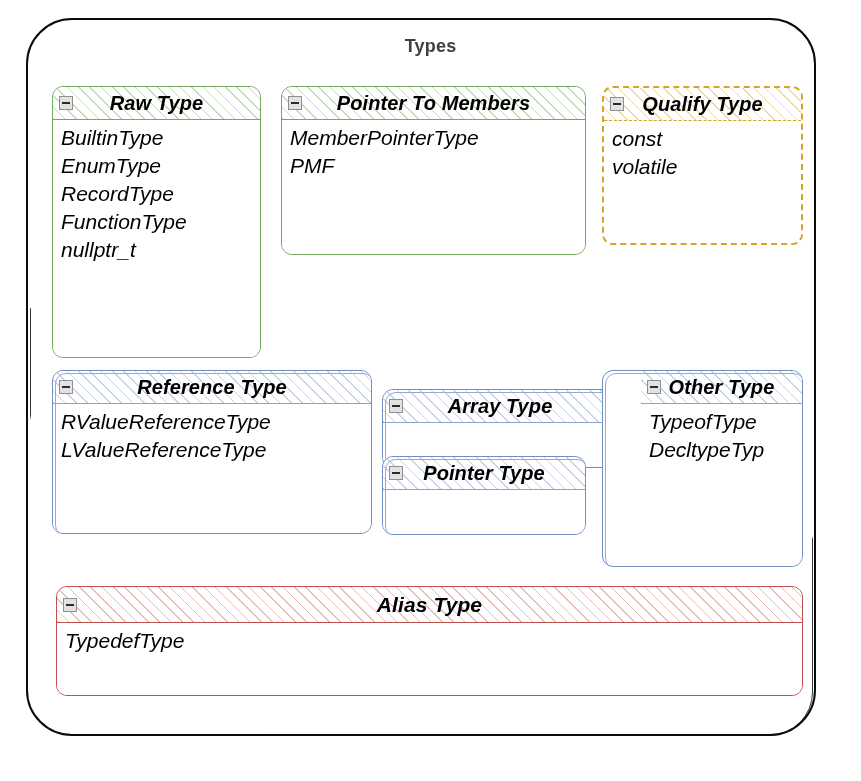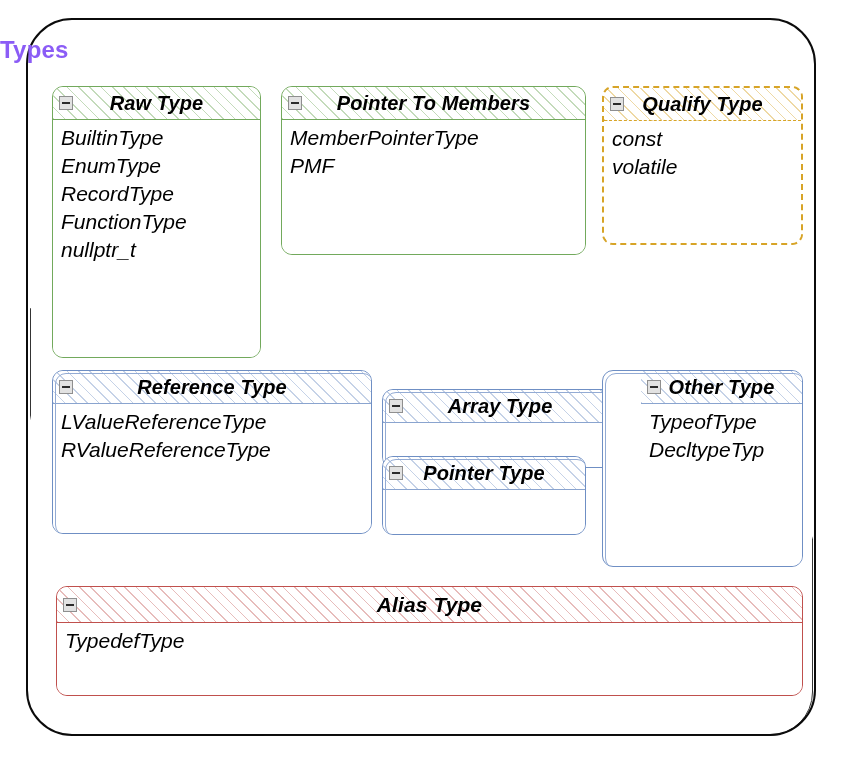--- a/index.html
+++ b/index.html
@@ -44,24 +44,24 @@
     pointer-events: none;
     opacity: .85;
     clip-path: polygon(0 55%, 4% 78%, 14% 93%, 30% 100%, 100% 100%, 100% 72%, 96% 86%, 80% 97%, 24% 97%, 9% 86%, 3% 64%, 3% 40%, 0 40%);
   }
 
   .diagram-title {
     position: absolute;
     left: 0;
     top: 36px;
     width: 100%;
-    text-align: left;
-    font-size: 24px;
+    text-align: center;
+    font-size: 18px;
     font-weight: bold;
-    color: #8b5cf6;
+    color: #404040;
     letter-spacing: .2px;
   }
 
   
   .pkg {
     position: absolute;
     box-sizing: border-box;
     background: #fff;
     border-radius: 11px;
     overflow: hidden;
@@ -242,22 +242,22 @@
       <div class="ellipsis">...</div>
     </div>
   </div>
 
   <div class="pkg theme-blue" id="pkg-reference-type">
     <div class="pkg-header">
       <span class="collapse-icon"></span>
       <span>Reference Type</span>
     </div>
     <div class="pkg-body">
+      <div class="member">RValueReferenceType</div>
       <div class="member">LValueReferenceType</div>
-      <div class="member">RValueReferenceType</div>
       <div class="ellipsis">...</div>
     </div>
   </div>
 
   <div class="pkg theme-blue" id="pkg-array-type">
     <div class="pkg-header">
       <span class="collapse-icon"></span>
       <span>Array Type</span>
     </div>
     <div class="pkg-body">

